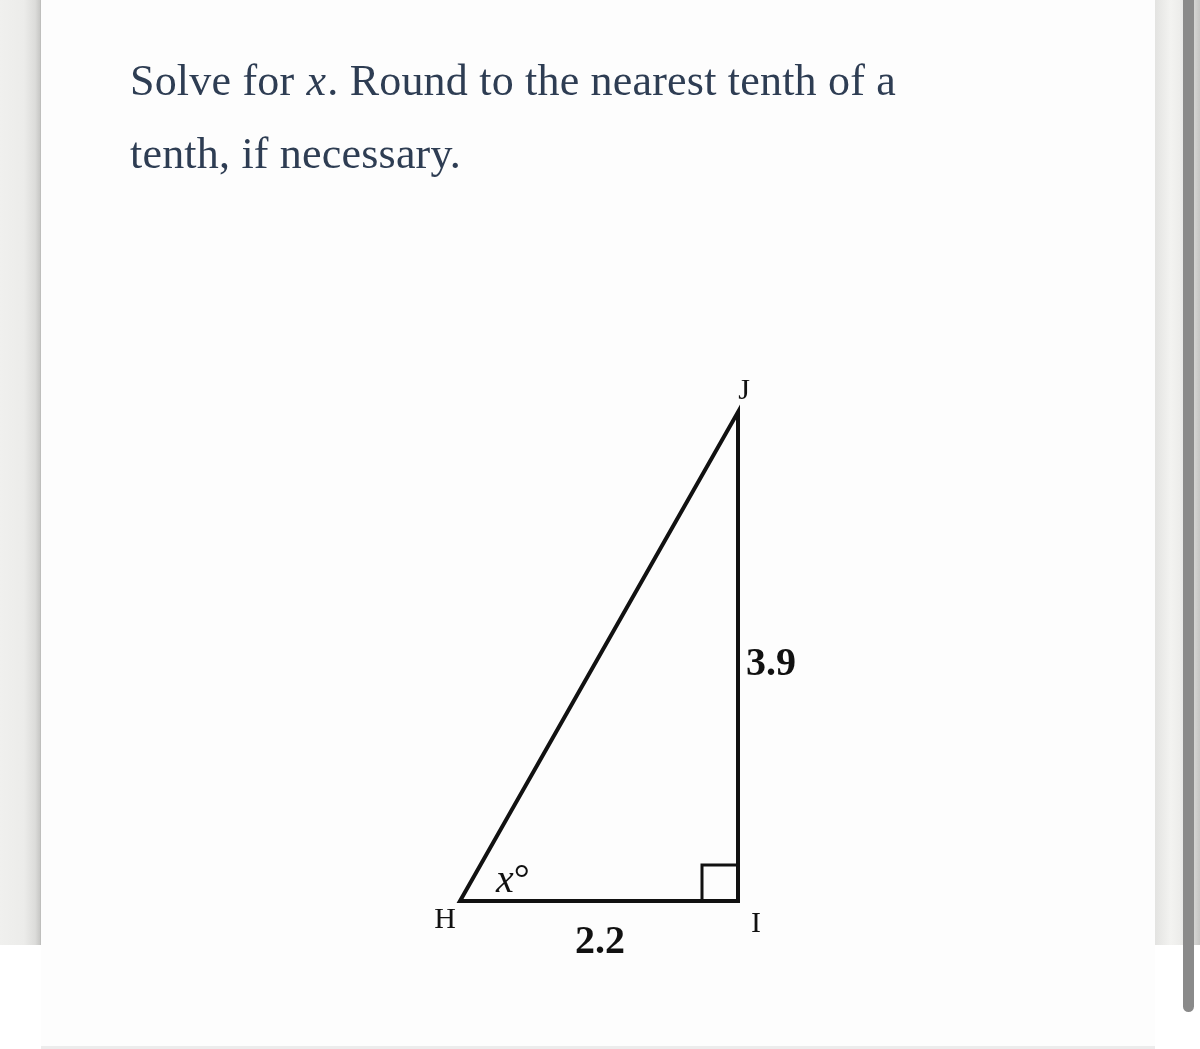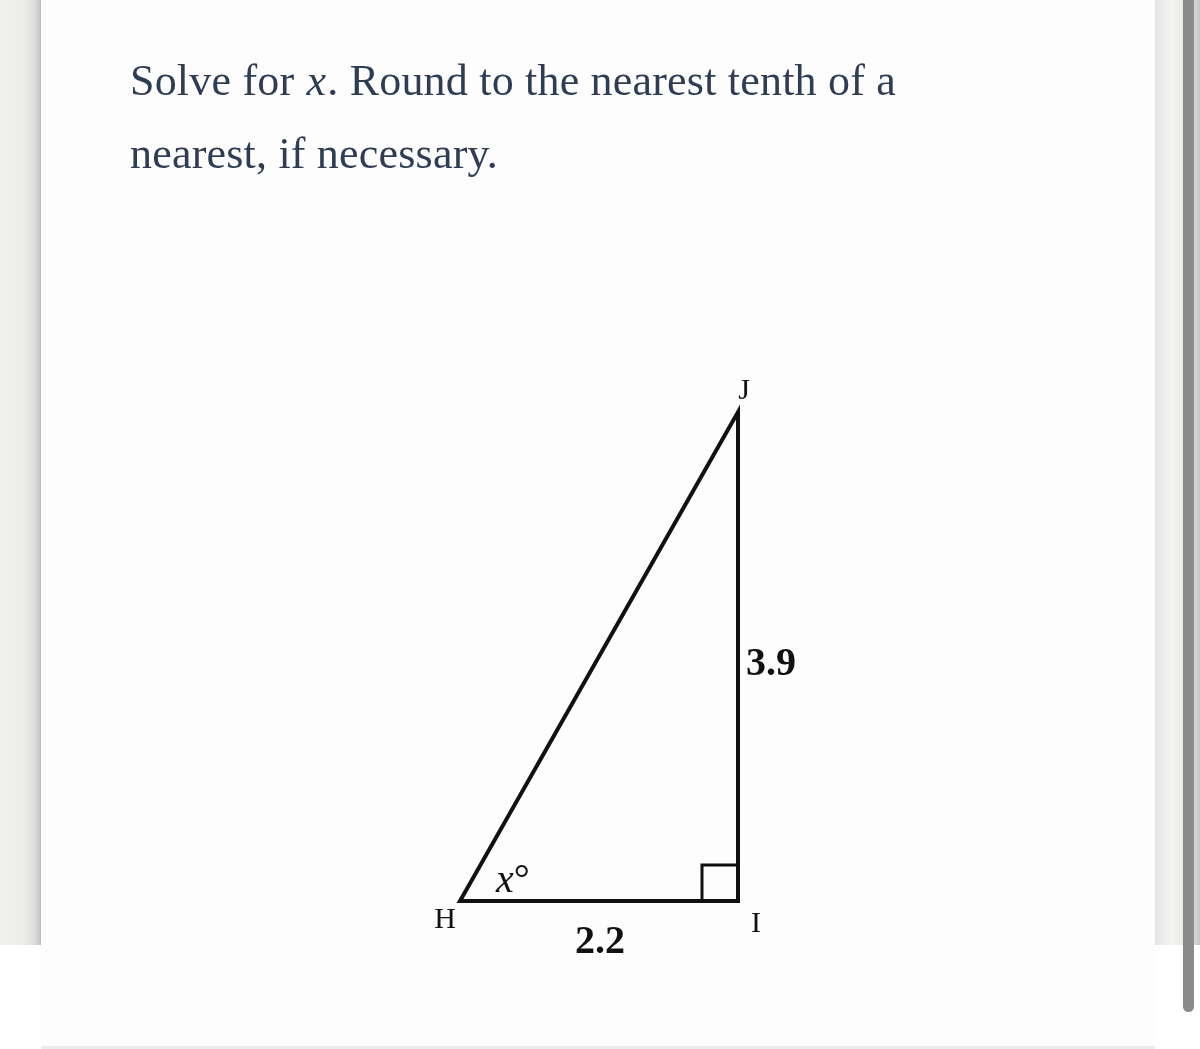--- a/index.html
+++ b/index.html
@@ -101,21 +101,21 @@
 <body>
 
 <div class="stage">
 
   <div class="left-margin"></div>
 
   <div class="content">
 
     <div class="question">
       <div class="line"><span>Solve for </span><span class="math-var">x</span><span>. Round to the nearest tenth of a</span></div>
-      <div class="line">nearest, if necessary.</div>
+      <div class="line">tenth, if necessary.</div>
     </div>
 
     <svg class="diagram-svg" viewBox="380 365 470 615" xmlns="http://www.w3.org/2000/svg">
 
       <path class="tri-line" d="M 460 901 L 738 901 L 738 412 Z"></path>
 
       <rect class="right-angle" x="702" y="865" width="36" height="36"></rect>
 
       <text class="vertex-label" x="744" y="399" text-anchor="middle">J</text>
       <text class="vertex-label" x="445" y="928" text-anchor="middle">H</text>

